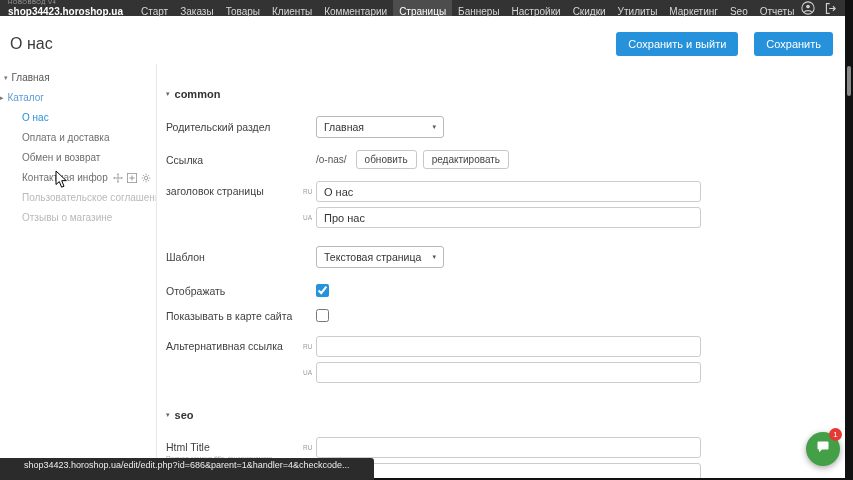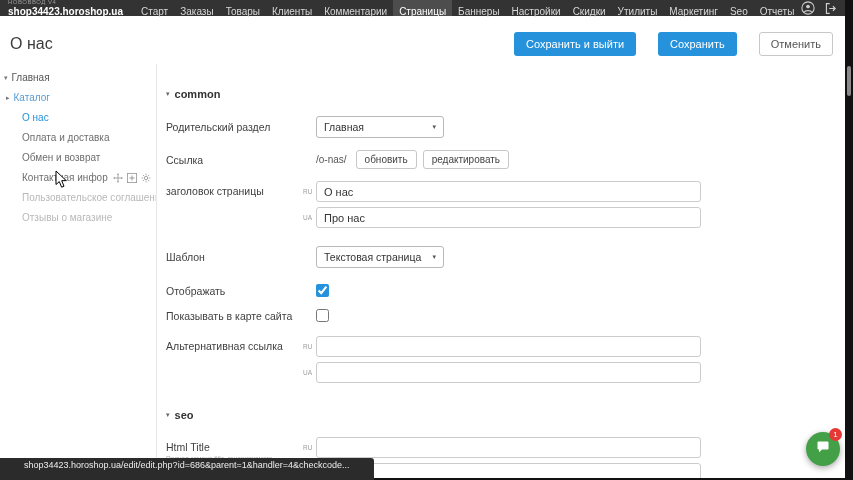--- a/index.html
+++ b/index.html
@@ -17,33 +17,33 @@
   .menu-item { color:#d8d8d8; font-size:10px; line-height:24px; padding:0 6px; cursor:pointer;
     white-space:nowrap; }
   .menu-item.active { background:#4d4d4d; color:#fff; }
   .topbar-right { margin-left:auto; display:flex; align-items:center; gap:9px; padding-right:16px; }
   .topbar-icon { display:flex; align-items:center; cursor:pointer; }
 
   
   .header { position:absolute; top:24px; left:0; width:845px; height:40px; background:#fff;
     display:flex; align-items:center; padding:0 12px 0 10px; }
   .page-title { font-size:16px; font-weight:normal; color:#3c3c3c; }
-  .header-buttons { margin-left:auto; display:flex; gap:22px;justify-content:flex-end; }
+  .header-buttons { margin-left:auto; display:flex; gap:16px;justify-content:flex-end; }
   .btn { font-size:11px; border-radius:3px; padding:5px 11px; border:1px solid transparent;
     cursor:pointer; font-family:inherit; }
   .btn-primary { background:#2592db; color:#fff; }
   .btn-outline { background:#fff; color:#555; border-color:#c7c7c7; }
 
   
   .sidebar { position:absolute; top:64px; left:0; width:157px; bottom:0;
     border-right:1px solid #e8e8e8; padding-top:4px; overflow:hidden; }
   .tree-item { font-size:10px; line-height:20px; color:#6e6e6e; padding-left:22px; cursor:pointer;
     white-space:nowrap; display:flex; align-items:center; }
   .tree-item.root { padding-left:4px; color:#555; }
-  .tree-item.catalog { padding-left:6px; color:#5b9bd5; }
+  .tree-item.catalog { padding-left:0; color:#5b9bd5; }
   .tree-item.selected { color:#2592db; }
   .tree-item.disabled { color:#b9b9b9; }
   .tree-caret { font-size:7px; color:#777; margin-right:4px; }
   .row-icons { display:flex; gap:4px; margin-left:5px; align-items:center; }
   .row-icons svg { display:block; }
 
   
   .content { position:absolute; top:64px; left:158px; right:10px; bottom:0; padding:24px 0 0 8px; }
   .section-header { display:flex; align-items:center; font-size:11px; font-weight:bold; color:#333;
     margin-bottom:16px; cursor:pointer; }
@@ -121,21 +121,20 @@
         </svg>
     </span>
   </div>
 </div>
 
 <div class="header">
   <h1 class="page-title">О нас</h1>
   <div class="header-buttons">
     <button class="btn btn-primary">Сохранить и выйти</button>
     <button class="btn btn-primary">Сохранить</button>
-    <button class="btn btn-outline">Отменить</button>
   </div>
 </div>
 
 <div class="sidebar">
   <div class="tree-item root">
     <span class="tree-caret">▾</span>
     <span>Главная</span>
   </div>
   <div class="tree-item catalog">
     <span class="tree-caret">▸</span>

